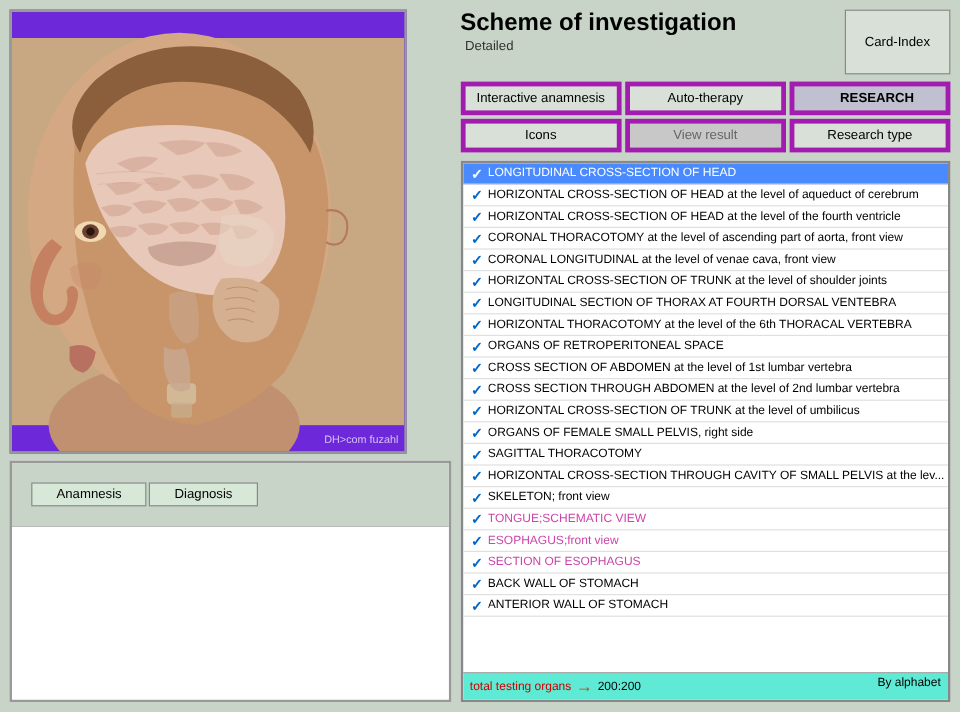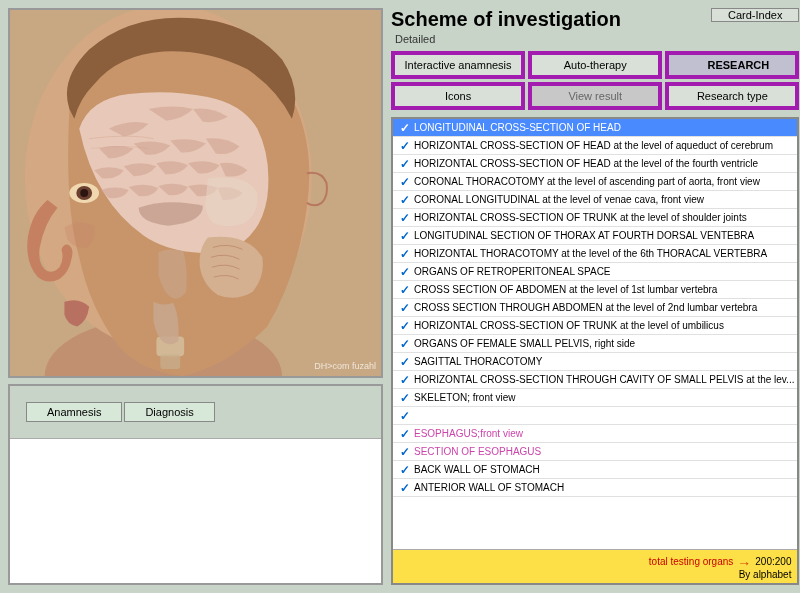--- a/index.html
+++ b/index.html
@@ -22,21 +22,21 @@
 
     
     .left-panel {
       width: 375px;
       display: flex;
       flex-direction: column;
       gap: 6px;
     }
 
     .brain-image-container {
-      width: 375px;
+      width: 331px;
       height: 370px;
       background: #6d28d9;
       border: 2px solid #999;
       overflow: hidden;
       position: relative;
     }
 
     .bottom-left-panel {
       flex: 1;
       border: 2px solid #999;
@@ -89,21 +89,21 @@
       margin-bottom: 2px;
     }
 
     .title-section .subtitle {
       font-size: 11px;
       color: #333;
       margin-left: 4px;
     }
 
     .card-index-btn {
-      padding: 0 16px;
+      padding: 20px 16px;
       background: #d8e0d8;
       border: 1px solid #888;
       cursor: pointer;
       font-size: 11px;
       white-space: nowrap;
     }
 
     .button-grid {
       display: grid;
       grid-template-columns: 1fr 1fr 1fr;
@@ -193,26 +193,25 @@
       line-height: 1.3;
       flex: 1;
       overflow: hidden;
       text-overflow: ellipsis;
       white-space: nowrap;
     }
 
     .list-footer {
       display: flex;
       justify-content: space-between;
-      align-items: flex-end;
+      align-items: flex-start;
       padding: 3px 6px;
-      background: #fde047;
+      background: #5eead4;
       border-top: 1px solid #aaa;
       font-size: 10px;
-      flex-direction: column;
     }
 
     .footer-left {
       display: flex;
       align-items: center;
       gap: 4px;
       color: #cc0000;
     }
 
     .footer-arrow {
@@ -448,20 +447,21 @@
           <div class="list-item">
             <div class="checkbox-col">
               <span class="checkmark">✓</span>
             </div>
             <span class="item-text">SKELETON;  front  view</span>
           </div>
           <div class="list-item pink-text">
             <div class="checkbox-col">
               <span class="checkmark">✓</span>
             </div>
+            <span class="item-text" style="color: rgb(204, 68, 170);">TONGUE;SCHEMATIC VIEW</span>
           </div>
           <div class="list-item pink-text">
             <div class="checkbox-col">
               <span class="checkmark">✓</span>
             </div>
             <span class="item-text" style="color: rgb(204, 68, 170);">ESOPHAGUS;front view</span>
           </div>
           <div class="list-item pink-text">
             <div class="checkbox-col">
               <span class="checkmark">✓</span>

